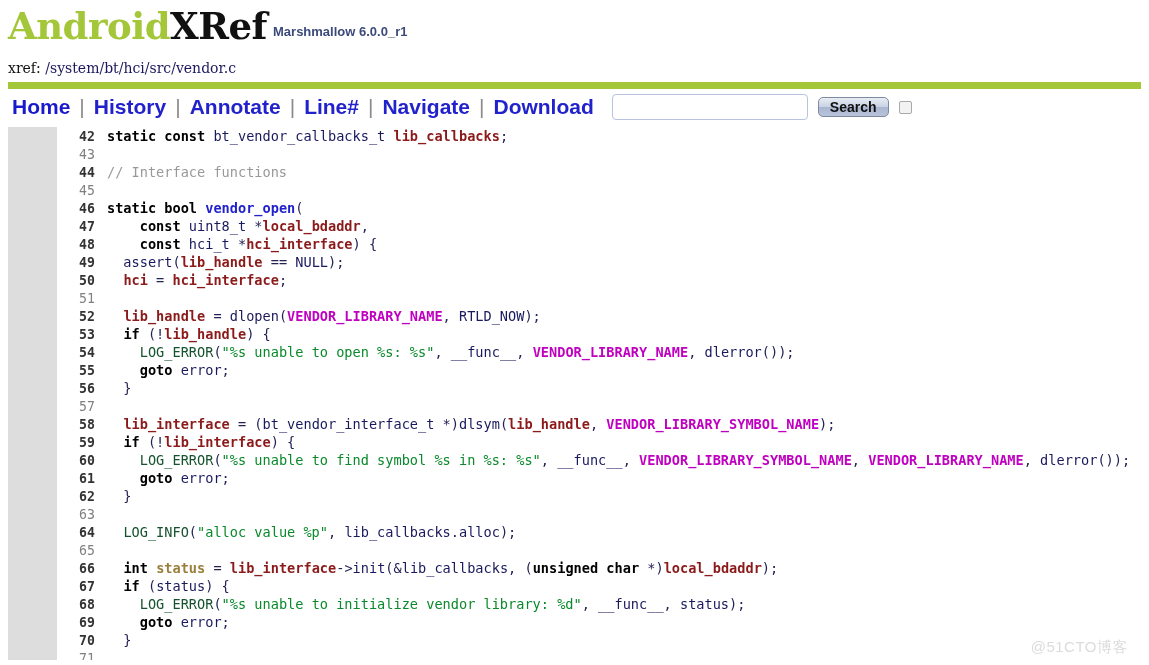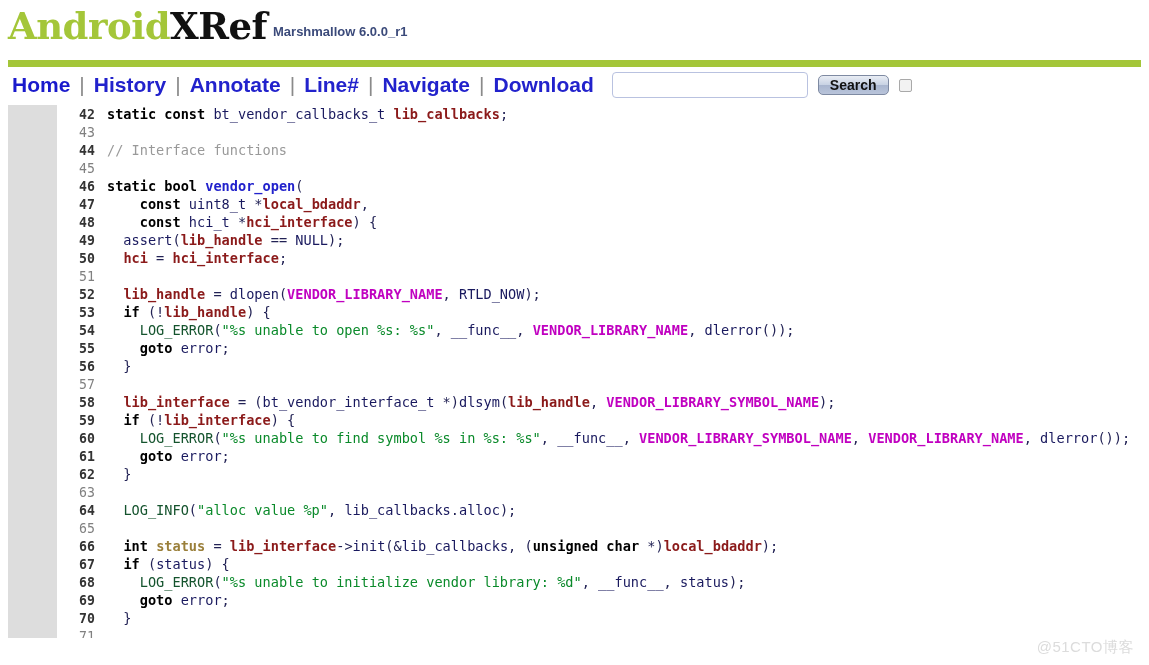--- a/index.html
+++ b/index.html
@@ -193,40 +193,44 @@
   .str  { color: #0a8a2a; }                              
   .mac  { color: #c000c0; font-weight: bold; }           
   .call { color: #14532d; text-align: center; }                              
   .pln  { color: #222255; }
   .brn  { color: #9a7f3a; font-weight: bold; }           
   .dblu { color: #19195e; }                              
 
   
   .watermark {
     position: absolute;
-    right: 15px;
+    right: 21px;
     bottom: 8px;
     font-size: 15px;
     color: #dcdcdc;
     font-family: "Liberation Sans", sans-serif;
     letter-spacing: 0.5px;
     user-select: none;
   }
 </style>
 </head>
 <body>
 
 <div id="page">
 
   <div class="header">
     <div class="logo-line">
       <span class="logo-android">Android</span><span class="logo-xref">XRef</span><span class="logo-version">Marshmallow 6.0.0_r1</span>
     </div>
   </div>
 
+  <div class="xref-line">
+    <span class="xref-label">xref:</span>
+    <span class="xref-path">/system/bt/hci/src/vendor.c</span>
+  </div>
 
   <div class="green-rule"></div>
 
   <div class="menubar">
     <a class="menu-link first" href="#">Home</a>
     <span class="menu-sep">|</span>
     <a class="menu-link" href="#">History</a>
     <span class="menu-sep">|</span>
     <a class="menu-link" href="#">Annotate</a>
     <span class="menu-sep">|</span>

